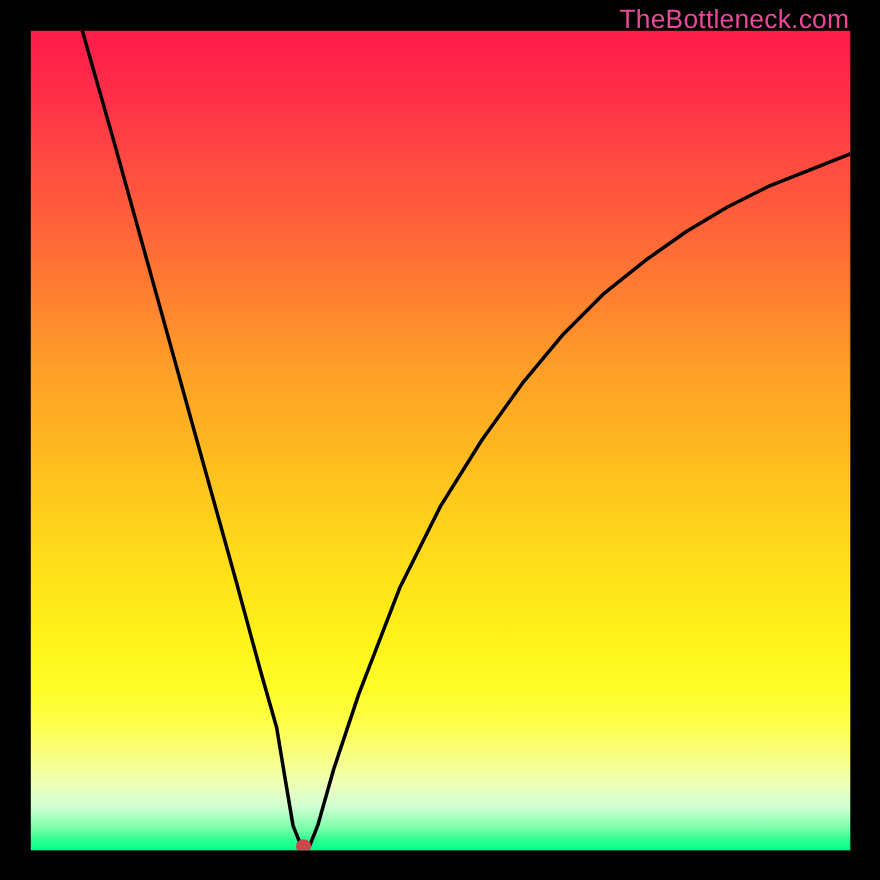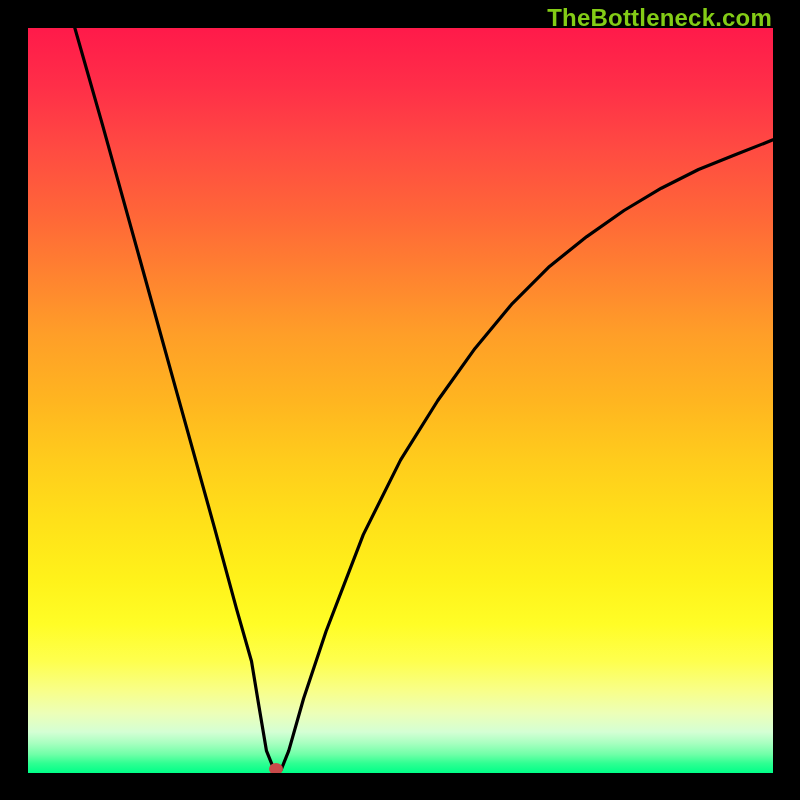--- a/index.html
+++ b/index.html
@@ -56,23 +56,23 @@
     position: absolute;
     top: 0;
     left: 0;
     width: 745px;
     height: 745px;
   }
   .watermark {
     position: absolute;
     top: 4px;
     right: 28px;
-    color: #84cc16;
+    color: #ec4899;
     font-size: 24px;
-    font-weight: 700;
+    font-weight: 400;
     letter-spacing: 0.2px;
   }
   .min-dot {
     position: absolute;
     width: 14px;
     height: 12px;
     background: #c84a4a;
     border-radius: 50%;
     transform: translate(-50%, -50%);
   }

